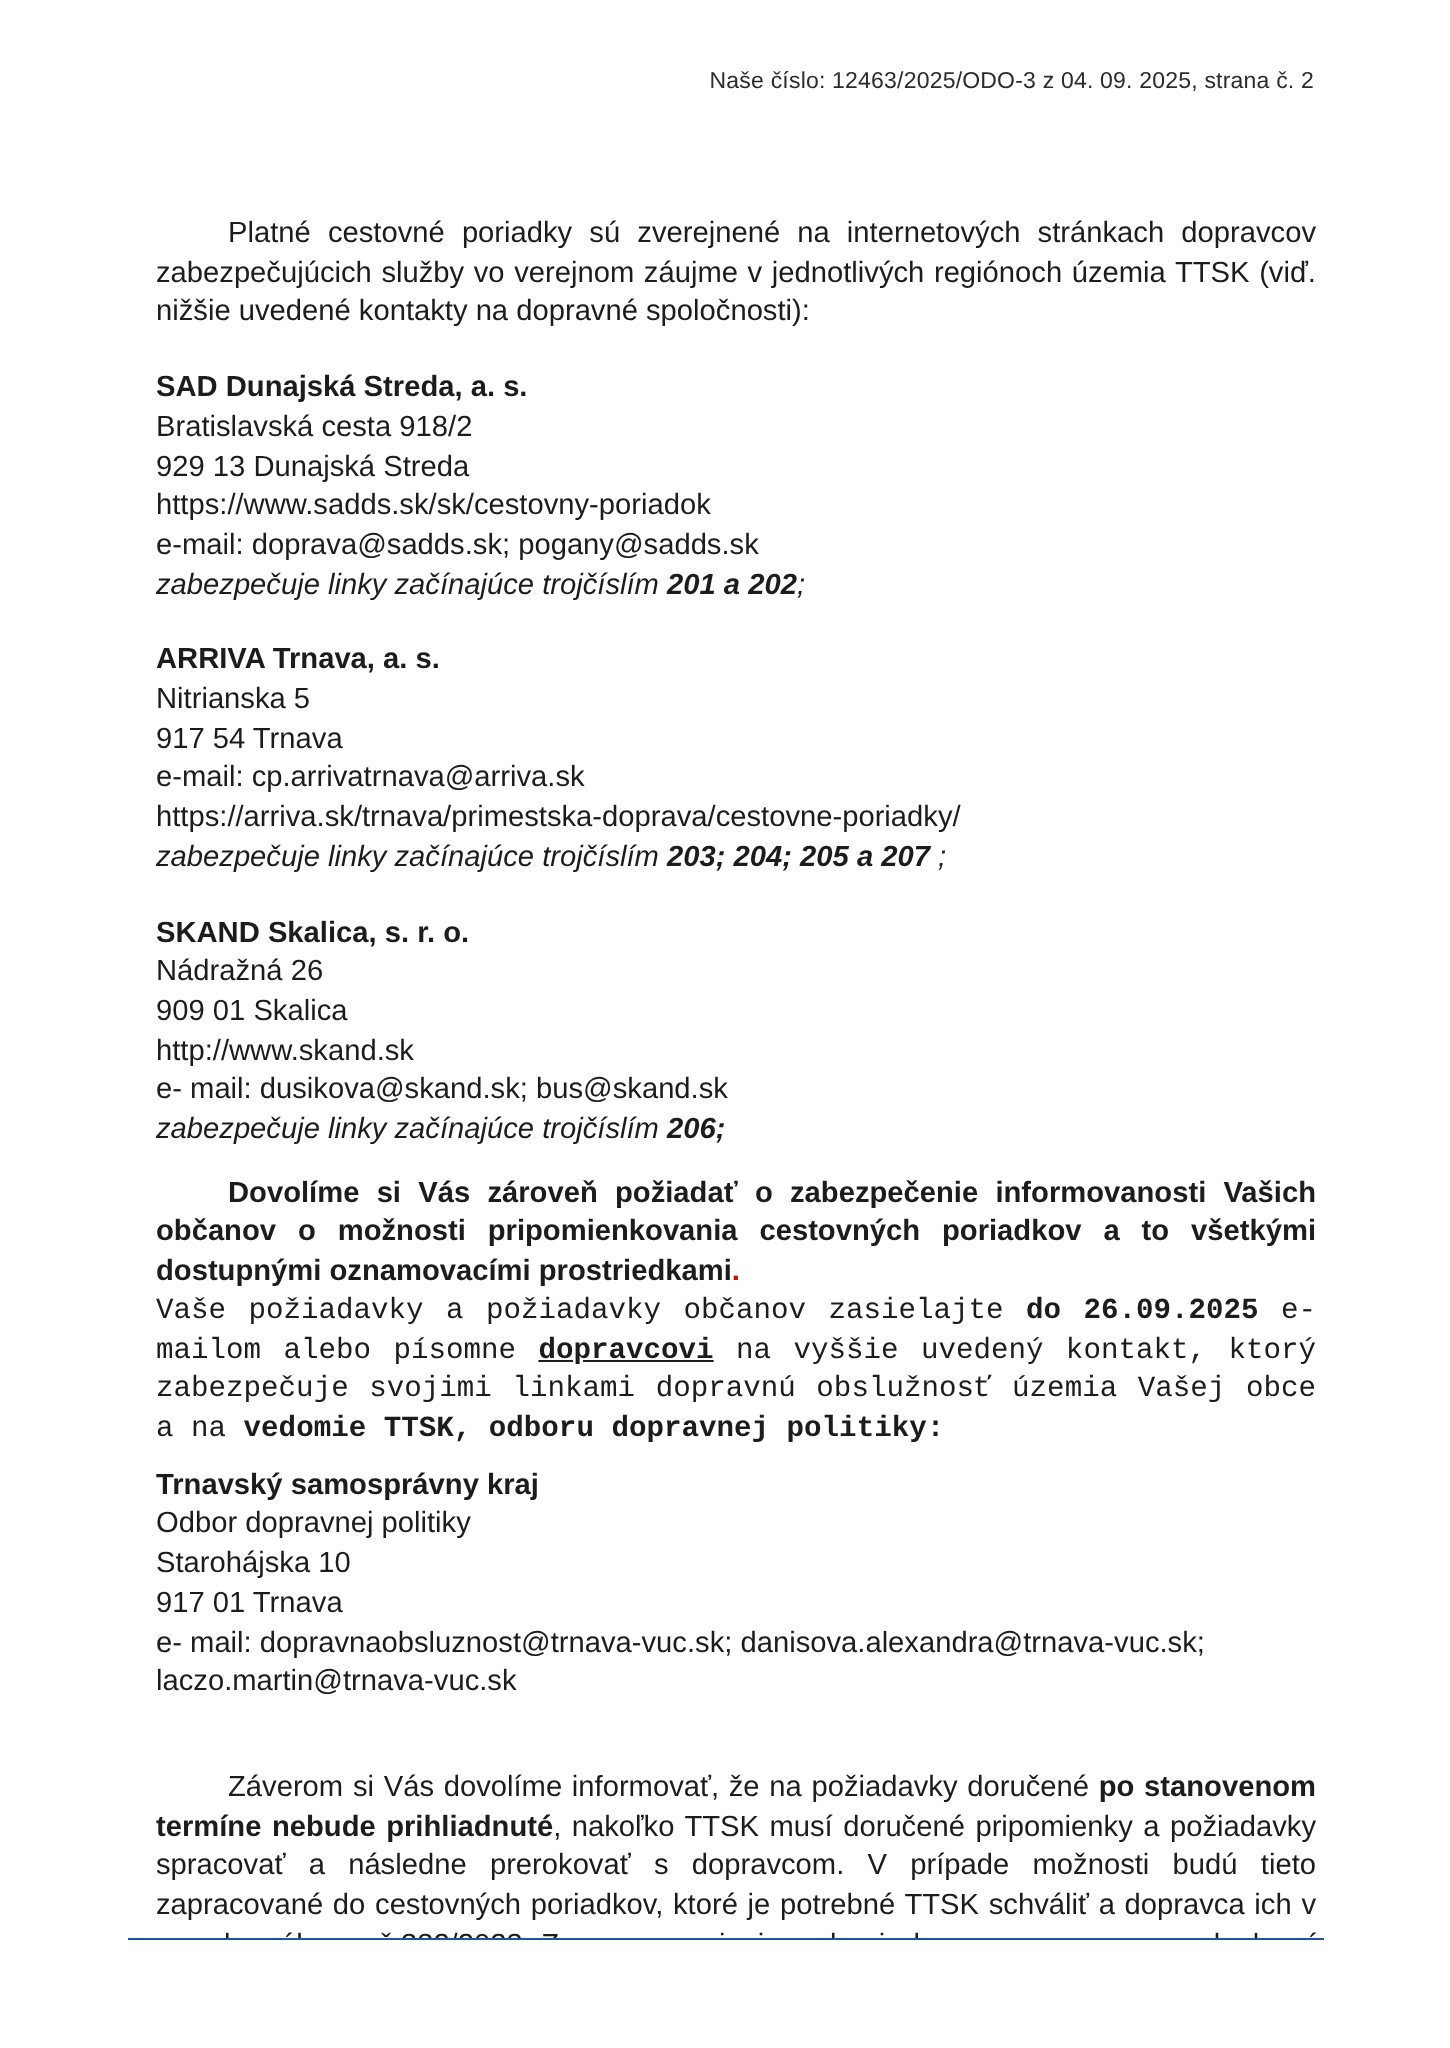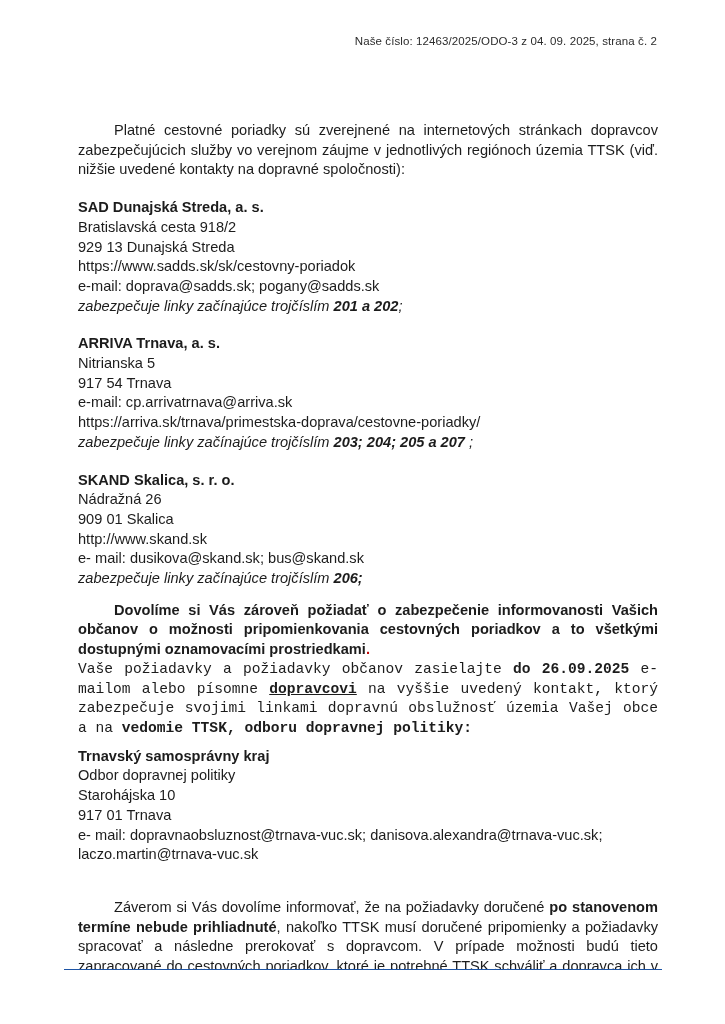--- a/index.html
+++ b/index.html
@@ -17,21 +17,21 @@
     text-align:right;
     font-size:11.5px; color:#2b2b2b;
     letter-spacing:0.1px;
   }
   .content {
     position:absolute; top:108px; left:78px; width:580px;
     font-size:14.6px; line-height:19.7px;
   }
   p { margin:0; }
   .justified { text-align:justify; }
-  .indent { text-indent:36px;margin-top:13px; }
+  .indent { text-indent:36px; }
   .bold { font-weight:bold; }
   .italic { font-style:italic; }
   .underline { text-decoration:underline; }
   .red { color:#c20a0a; }
   .block { margin-top:18px; }
   .block p { text-align:left; }
   .request-para { margin-top:12px; font-weight:bold; }
   .closing-para { margin-top:33px; }
   .contact-block { margin-top:8px; }
   .deadline-para { margin-top:0;font-family:Liberation Mono, monospace; }

